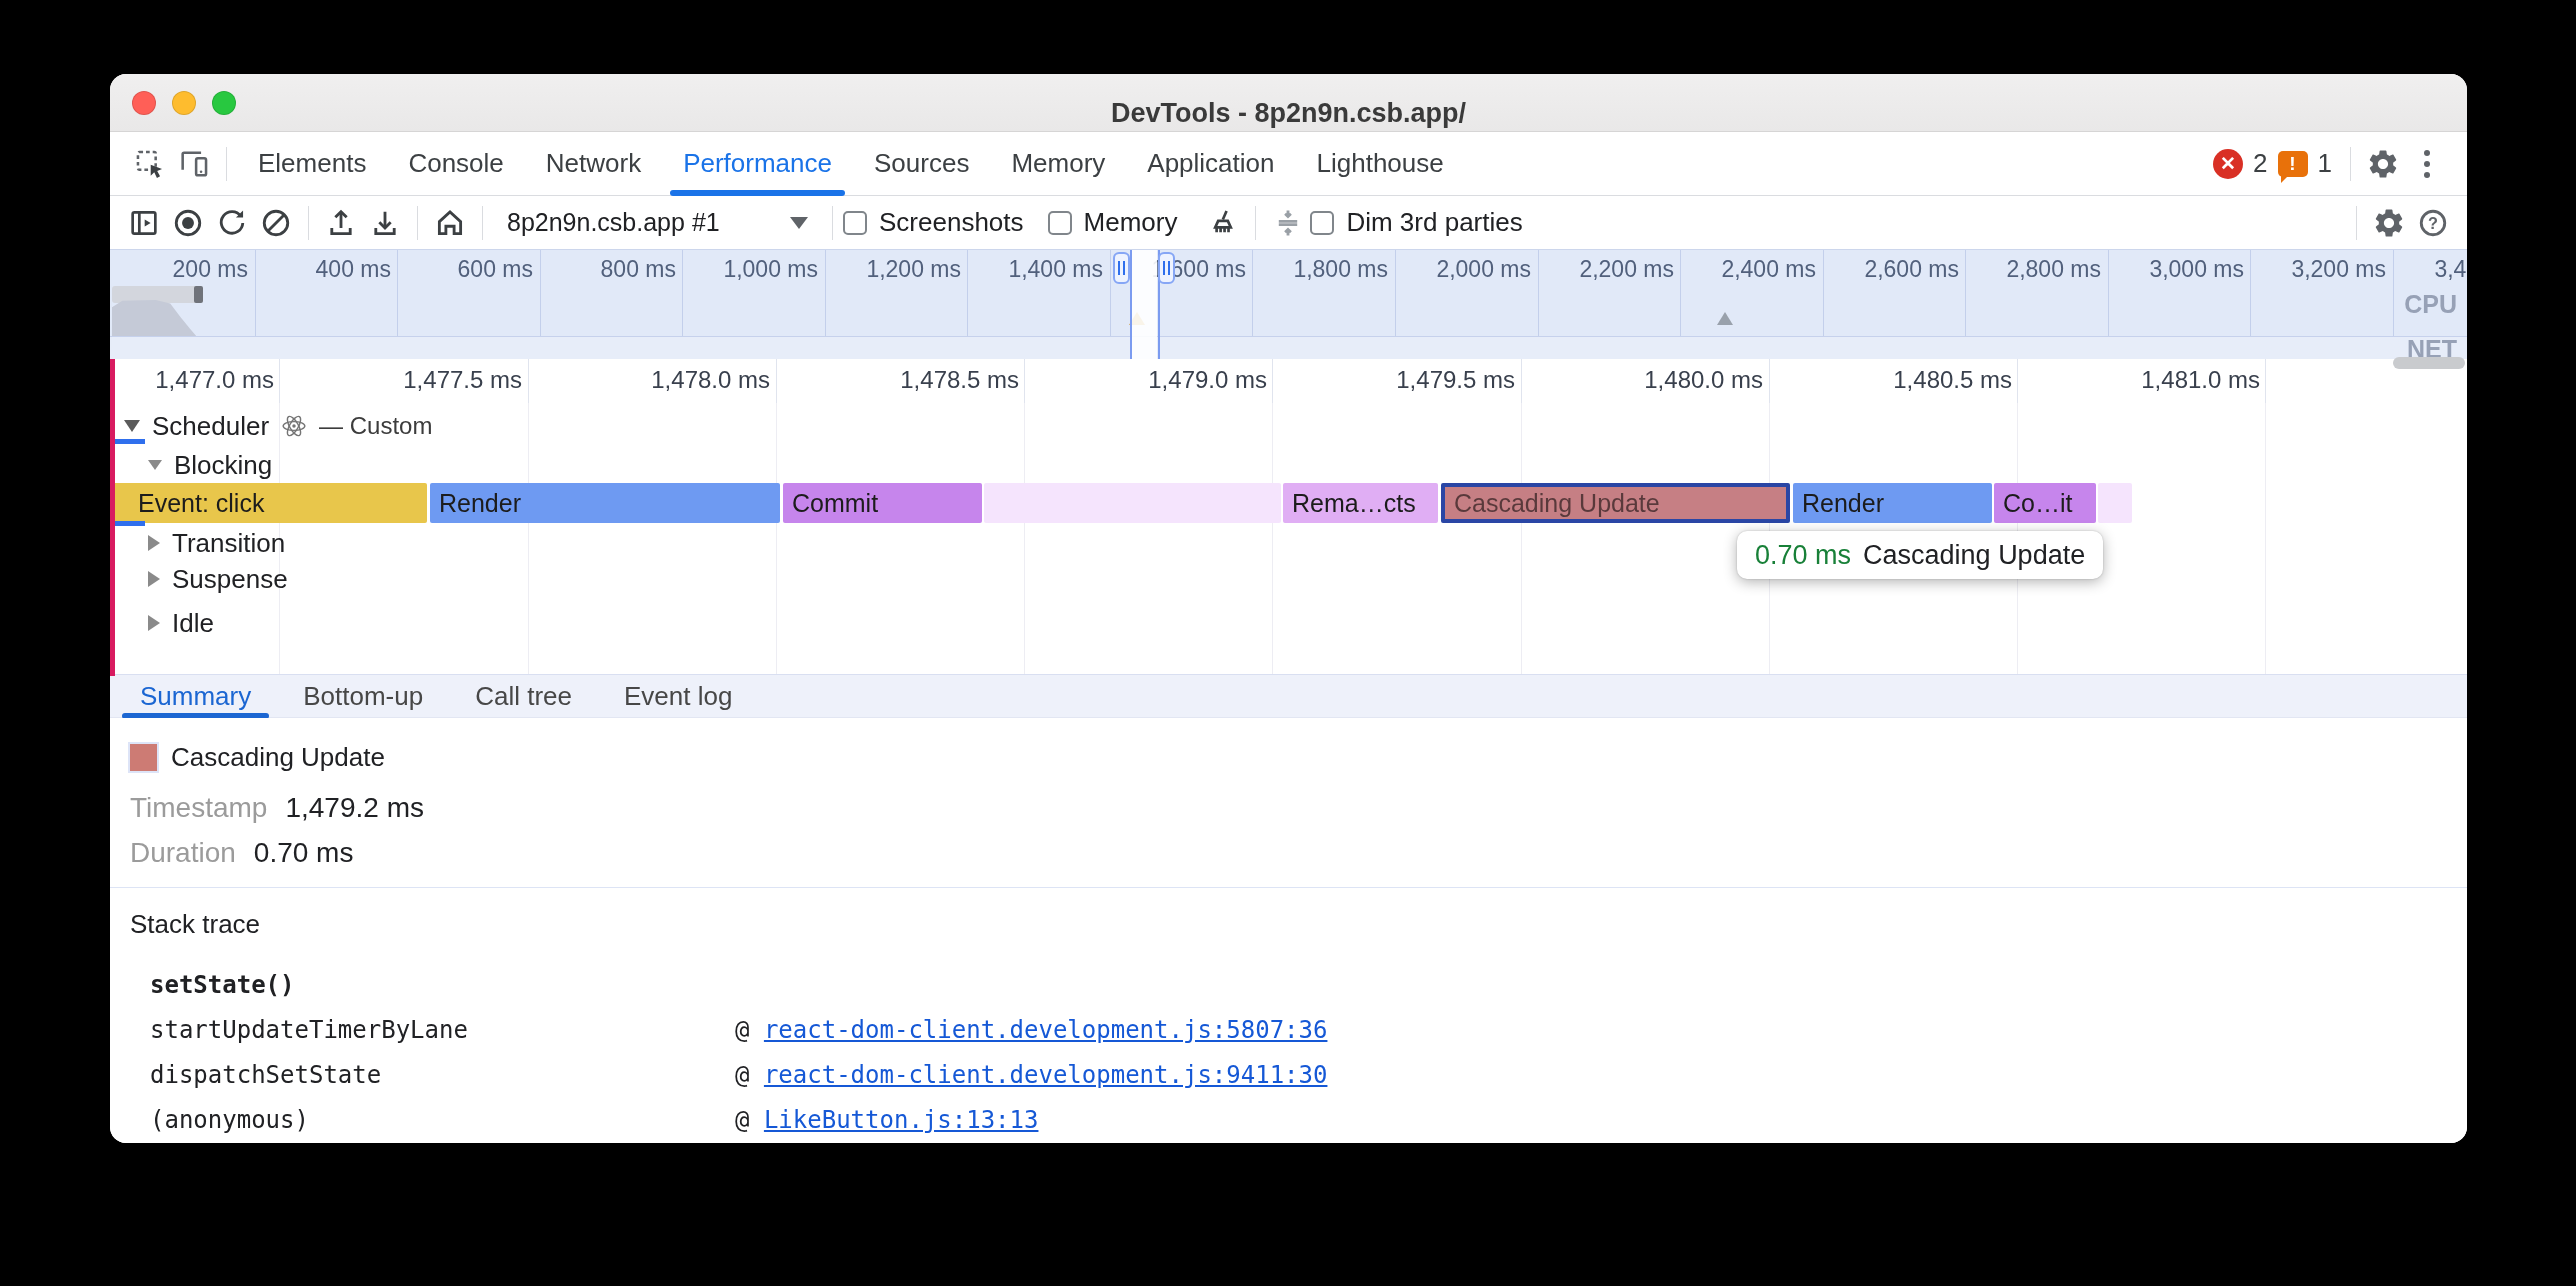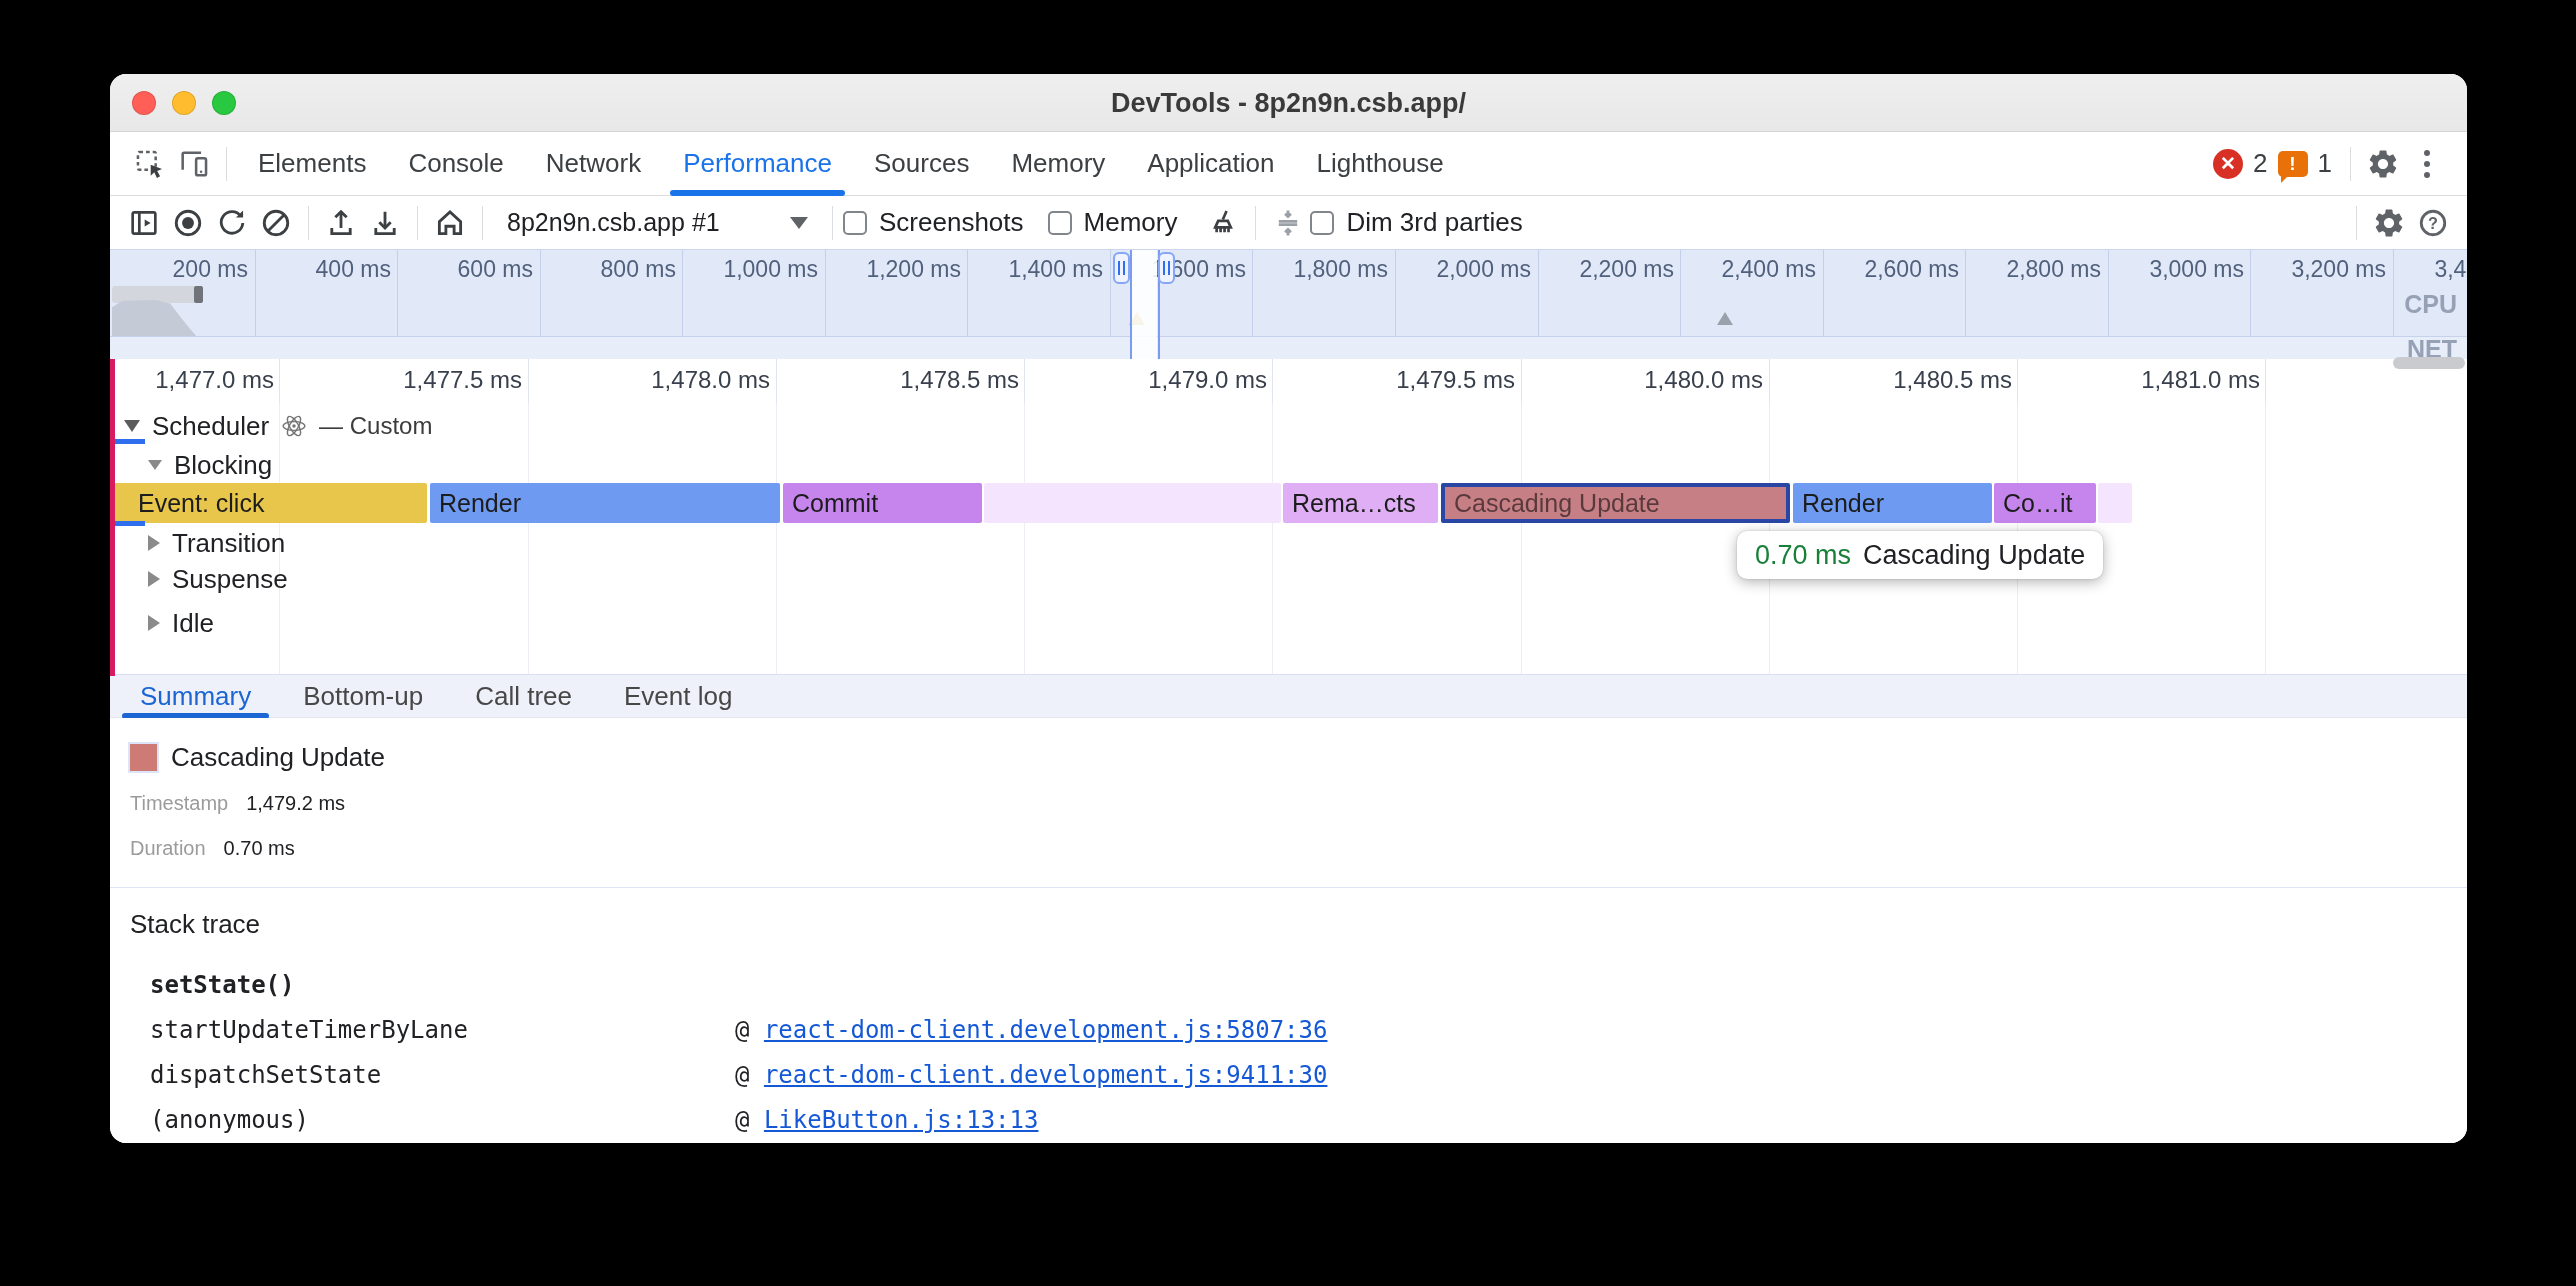--- a/index.html
+++ b/index.html
@@ -10,21 +10,21 @@
             background:#fff; border-radius:16px; overflow:hidden;
             box-shadow:0 34px 90px rgba(0,0,0,.65); }
 
   
   .titlebar { position:absolute; left:0; top:0; right:0; height:58px;
               background:linear-gradient(#f0efef,#e9e8e8); border-bottom:1px solid #d6d5d5; }
   .tl { position:absolute; top:17px; width:24px; height:24px; border-radius:50%;
         border:1px solid rgba(0,0,0,.12); }
   .tl.red{ left:22px; background:#ff5f57;} .tl.yellow{ left:62px; background:#febc2e;}
   .tl.green{ left:102px; background:#28c840;}
-  .win-title { position:absolute; left:0; right:0; top:0; height:58px; line-height:58px;
+  .win-title { position:absolute; left:0; right:0; top:10px; height:58px; line-height:58px;
                text-align:center; font-size:27px; font-weight:700; color:#3a3a3a; }
 
   
   .tabbar { position:absolute; left:0; top:58px; right:0; height:64px; background:#fff;
             border-bottom:1px solid #dadce0; display:flex; align-items:center; padding:0 18px; }
   .tab { padding:0 21px; height:64px; line-height:62px; font-size:26px; color:#3c4043;
          position:relative; white-space:nowrap; cursor:default; }
   .tab.active { color:#1a73e8; }
   .tab.active::after { content:""; position:absolute; left:8px; right:8px; bottom:0;
                        height:6px; border-radius:5px; background:#1a73e8; }
@@ -114,21 +114,21 @@
            border-top:1px solid #d9dff1; border-bottom:1px solid #e2e6f2;
            display:flex; align-items:center; padding:0 4px; }
   .btab { padding:0 26px; height:44px; line-height:44px; font-size:26px; color:#474747; position:relative; }
   .btab.active { color:#1b66d2; }
   .btab.active::after { content:""; position:absolute; left:8px; right:8px; bottom:-1px; height:6px;
                         border-radius:4px; background:#1b66d2; }
   .summary { position:absolute; left:0; top:644px; right:0; bottom:0; background:#fff; }
   .legend-row { position:absolute; left:20px; top:24px; display:flex; align-items:center; gap:14px; }
   .legend-swatch { width:27px; height:27px; background:#cd7b74; outline:2px solid #dde4f7; }
   .legend-text { font-size:26px; color:#202124; }
-  .kv { position:absolute; left:20px; font-size:20px; }
+  .kv { position:absolute; left:20px; font-size:28px; }
   .kv .k { color:#9b9b9b; margin-right:18px; } .kv .v { color:#202124; }
   .sum-divider { position:absolute; left:0; right:0; top:169px; height:1px; background:#dde4f5; }
   .stack-title { position:absolute; left:20px; top:191px; font-size:26px; color:#202124;text-align:right; }
   .stack-rows { position:absolute; left:0; right:0; top:245px; }
   .st-row { position:relative; height:45px; font-family:"DejaVu Sans Mono", monospace;
             font-size:24px; line-height:45px; color:#202124; }
   .st-fn { position:absolute; left:40px; white-space:nowrap; }
   .st-fn.bold { font-weight:700; }
   .st-at { position:absolute; left:625px; white-space:nowrap; }
   .st-link { color:#1558d6; text-decoration:underline; cursor:pointer; }

